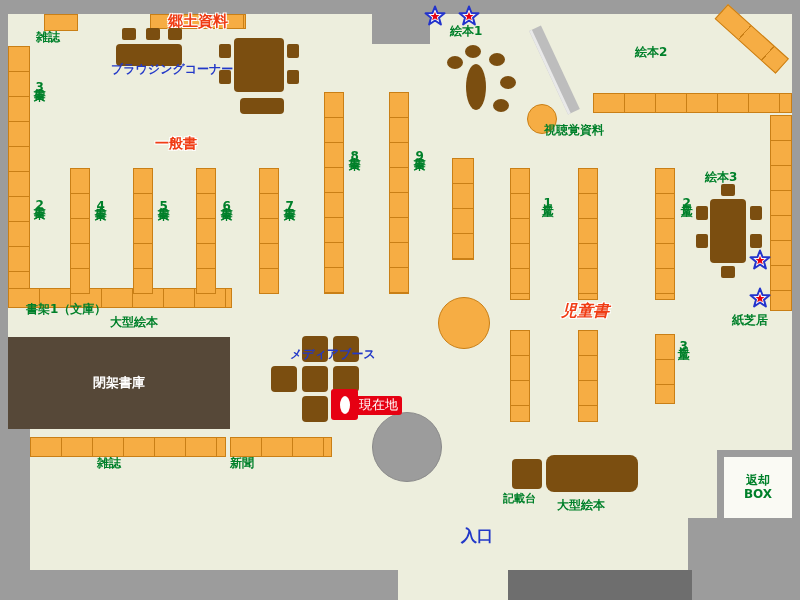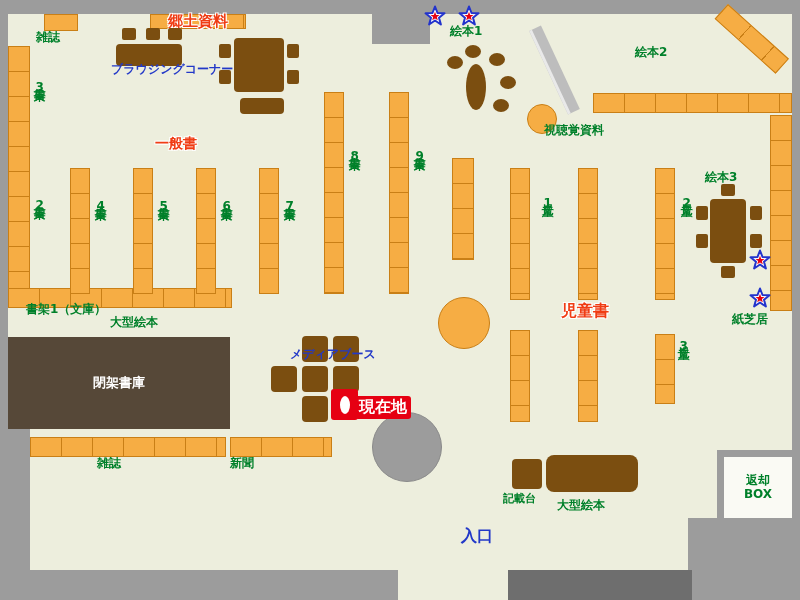--- a/index.html
+++ b/index.html
@@ -22,21 +22,21 @@
   .graycircle{background:var(--wall_gray);border:1px solid #8a8a8a;border-radius:50%;}
   .lab{white-space:nowrap;line-height:1.15;}
   .green{color:var(--text_green);font-size:12px;font-weight:bold;}
   .red{color:var(--text_red);font-weight:bold;
        text-shadow:1px 1px 0 #fff,-1px -1px 0 #fff,1px -1px 0 #fff,-1px 1px 0 #fff;}
   .blue{color:var(--text_blue);font-size:12px;font-weight:bold;}
   .white{color:#ffffff;font-weight:bold;}
   .vert{writing-mode:vertical-rl;text-orientation:upright;letter-spacing:1px;white-space:nowrap;}
   .center{display:flex;align-items:center;justify-content:center;}
   .darkroom{background:var(--closed_stacks);}
-  .badge{background:var(--marker_red);color:#fff;font-size:16px;font-weight:bold;
+  .badge{background:var(--marker_red);color:#fff;font-size:13px;font-weight:normal;
          border-radius:3px;padding:1px 4px;line-height:1.3;}
   .redbooth{background:var(--marker_red);border-radius:3px;}
   .diag{background:var(--diag_gray);border-left:3px solid #e9e9e9;}
   .returnroom{background:#fafaf4;border-left:7px solid var(--wall_gray);border-top:7px solid var(--wall_gray);}
 </style>
 </head>
 <body>
 
 <div class="stage">
 
@@ -136,22 +136,22 @@
   <span class="abs lab green vert" style="left:282px;top:197px;height:60px;">書架7</span>
   <span class="abs lab green vert" style="left:347px;top:147px;height:60px;">書架8</span>
   <span class="abs lab green vert" style="left:412px;top:147px;height:60px;">書架9</span>
   <span class="abs lab green" style="left:450px;top:25px;">絵本1</span>
   <span class="abs lab green" style="left:635px;top:46px;">絵本2</span>
   <span class="abs lab green" style="left:544px;top:124px;">視聴覚資料</span>
   <span class="abs lab green" style="left:705px;top:135px;margin-top:36px;">絵本3</span>
   <span class="abs lab green vert" style="left:540px;top:194px;height:60px;">児童1</span>
   <span class="abs lab green vert" style="left:679px;top:194px;height:60px;">児童2</span>
   <span class="abs lab green vert" style="left:676px;top:337px;height:60px;">児童3</span>
-  <span class="abs lab red" style="left:561px;top:302px;font-size:16px;">児童書</span>
-  <span class="abs lab green" style="left:732px;top:314px;font-family:Liberation Mono, monospace;">紙芝居</span>
+  <span class="abs lab red" style="left:561px;top:302px;font-size:16px;font-style:italic;">児童書</span>
+  <span class="abs lab green" style="left:732px;top:314px;">紙芝居</span>
   <span class="abs lab green" style="left:26px;top:303px;">書架1（文庫）</span>
   <span class="abs lab green" style="left:110px;top:316px;">大型絵本</span>
   <span class="abs lab green" style="left:97px;top:457px;">雑誌</span>
   <span class="abs lab green" style="left:230px;top:457px;">新聞</span>
   <span class="abs lab blue" style="left:290px;top:312px;margin-top:36px;">メディアブース</span>
   <span class="abs lab badge" style="left:355px;top:396px;">現在地</span>
   <span class="abs lab green" style="left:503px;top:493px;font-size:11px;">記載台</span>
   <span class="abs lab green" style="left:557px;top:499px;">大型絵本</span>
   <span class="abs lab blue" style="left:461px;top:527px;font-size:16px;">入口</span>
 

